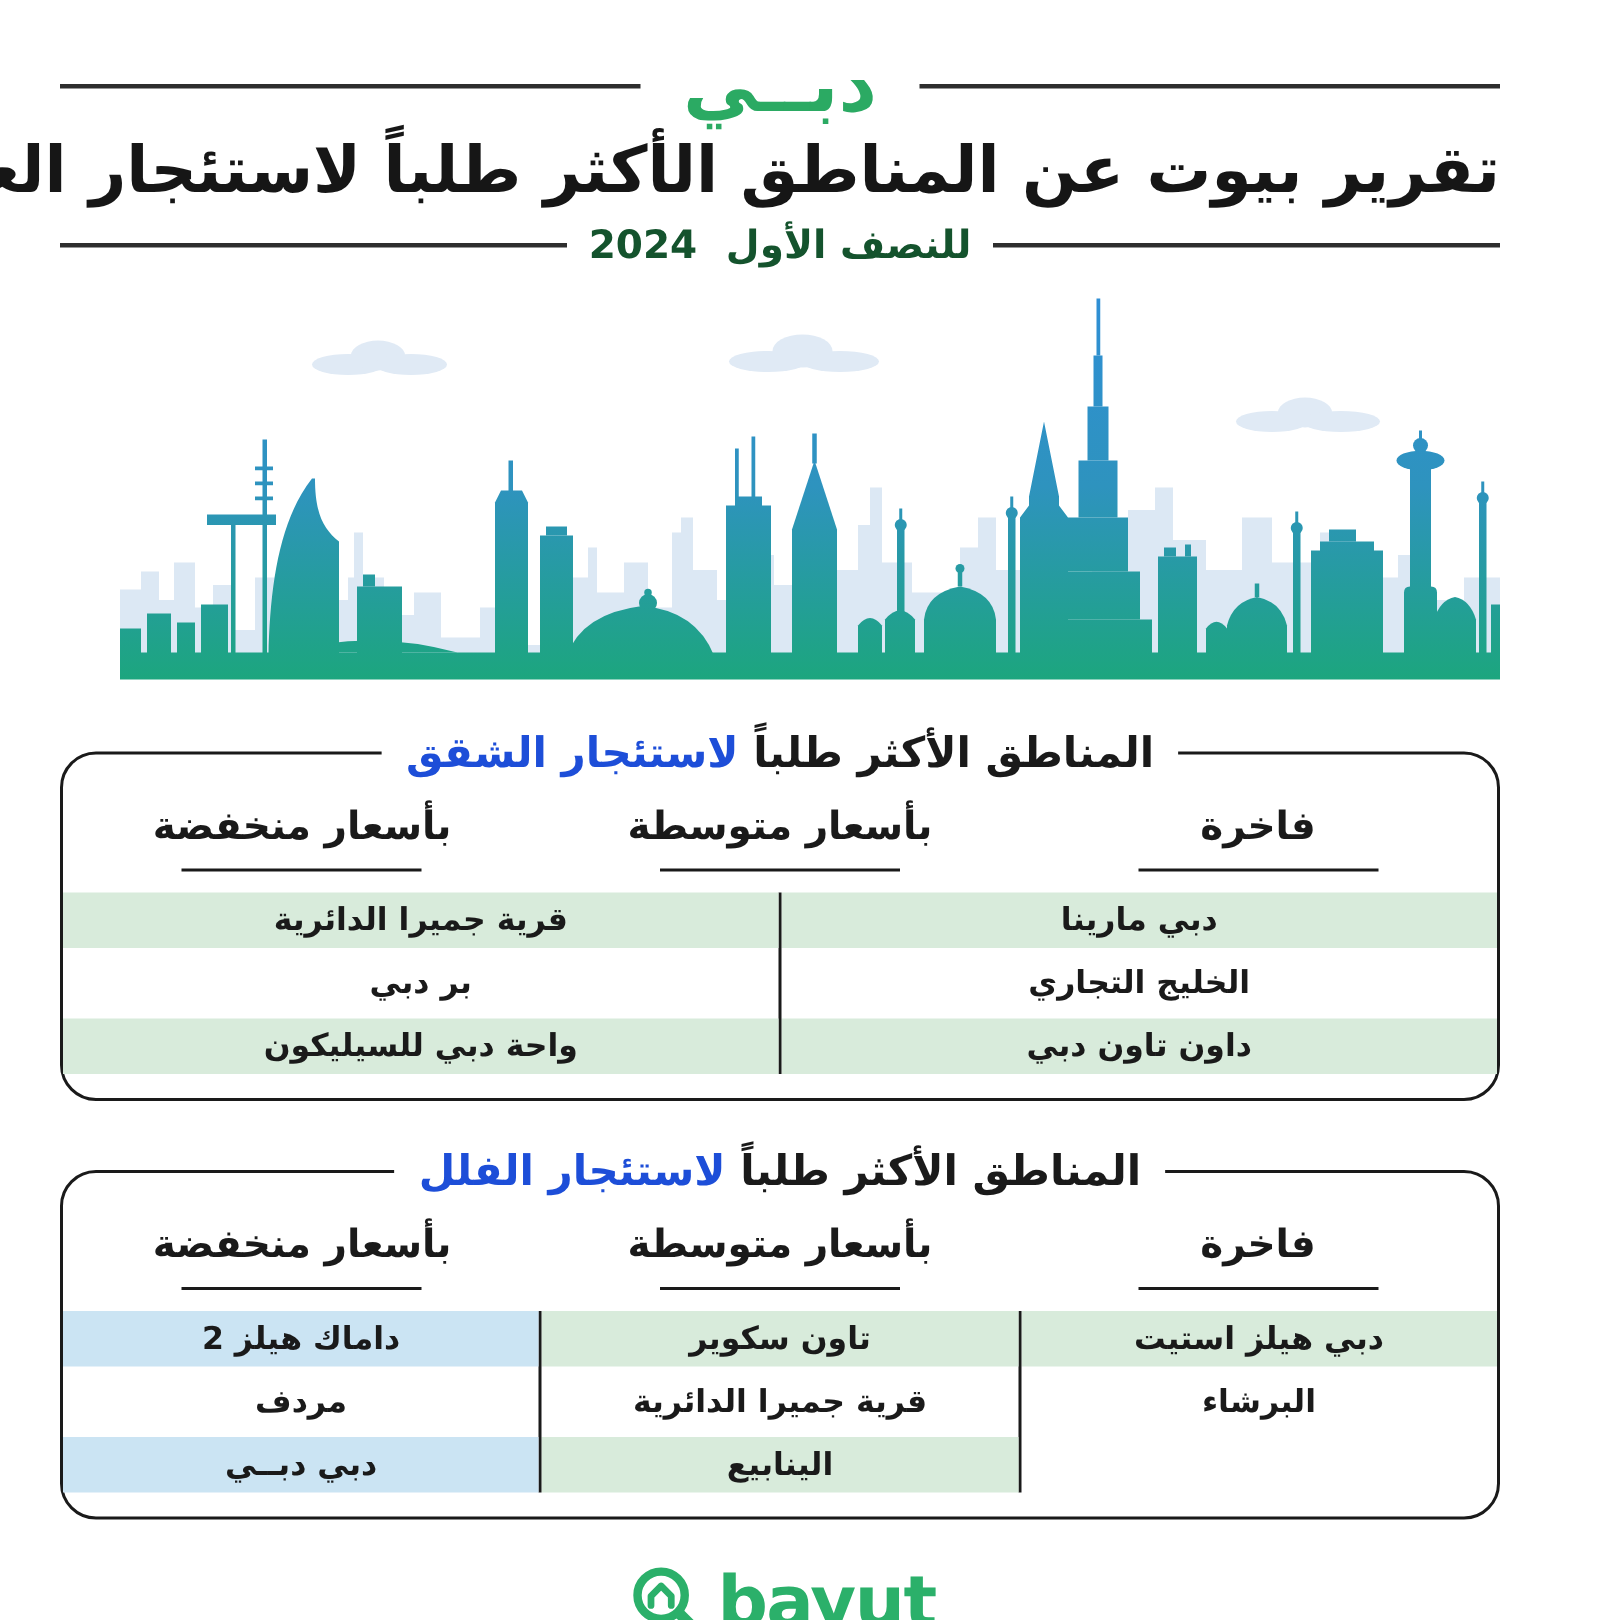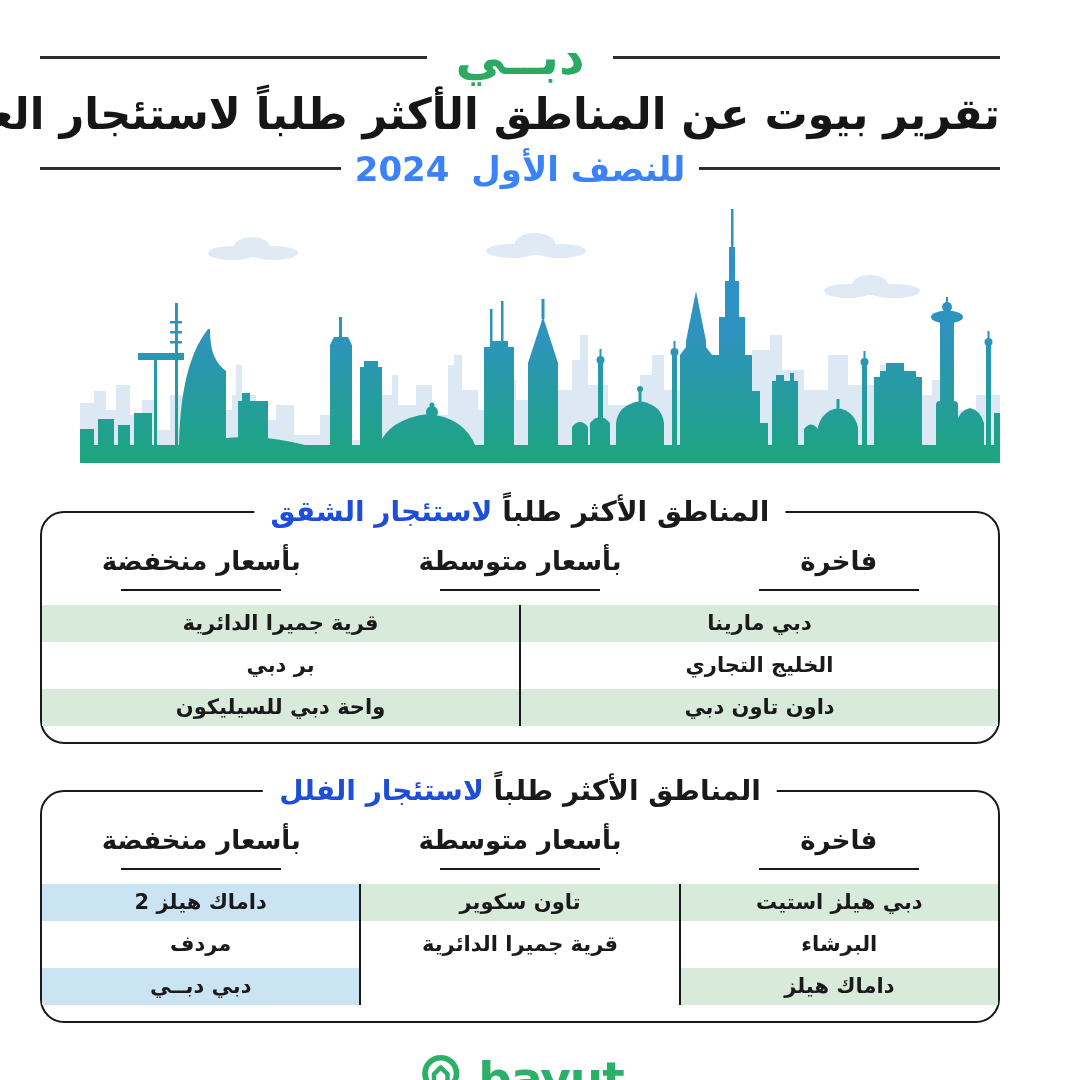--- a/index.html
+++ b/index.html
@@ -20,21 +20,21 @@
     color:#2BAA63;font-size:50px;font-weight:bold;
     padding:0 28px;line-height:1.1;
   }
   .main-title{
     text-align:center;font-size:43px;font-weight:bold;
     color:#161616;line-height:1.2;margin-top:4px;
     white-space:nowrap;letter-spacing:-1px;
   }
   .subtitle-row{margin-top:8px;}
   .subtitle{
-    font-size:34px;font-weight:bold;color:#3b82f6;
+    font-size:26px;font-weight:bold;color:#14532d;
     padding:0 14px;white-space:nowrap;
   }
   .subtitle .year{letter-spacing:7px;margin-right:10px;}
   
   .skyline{display:block;width:920px;height:260px;margin-top:16px;}
   
   .t-box{
     position:relative;
     border:2px solid #1a1a1a;
     border-radius:24px;
@@ -262,25 +262,25 @@
       </div>
       <div class="t-header">
         <span class="lbl">بأسعار منخفضة</span>
         <div class="under"></div>
       </div>
     </div>
     <div class="t-cols">
       <div class="t-col tint-green">
         <div class="cell">دبي هيلز استيت</div>
         <div class="cell">البرشاء</div>
-        <div class="cell">داماك هيلز</div>
       </div>
       <div class="t-col tint-green">
         <div class="cell">تاون سكوير</div>
         <div class="cell">قرية جميرا الدائرية</div>
+        <div class="cell">الينابيع</div>
       </div>
       <div class="t-col tint-blue">
         <div class="cell">داماك هيلز 2</div>
         <div class="cell">مردف</div>
         <div class="cell">دبي دبــي</div>
       </div>
     </div>
   </div>
 
   <div class="footer">

